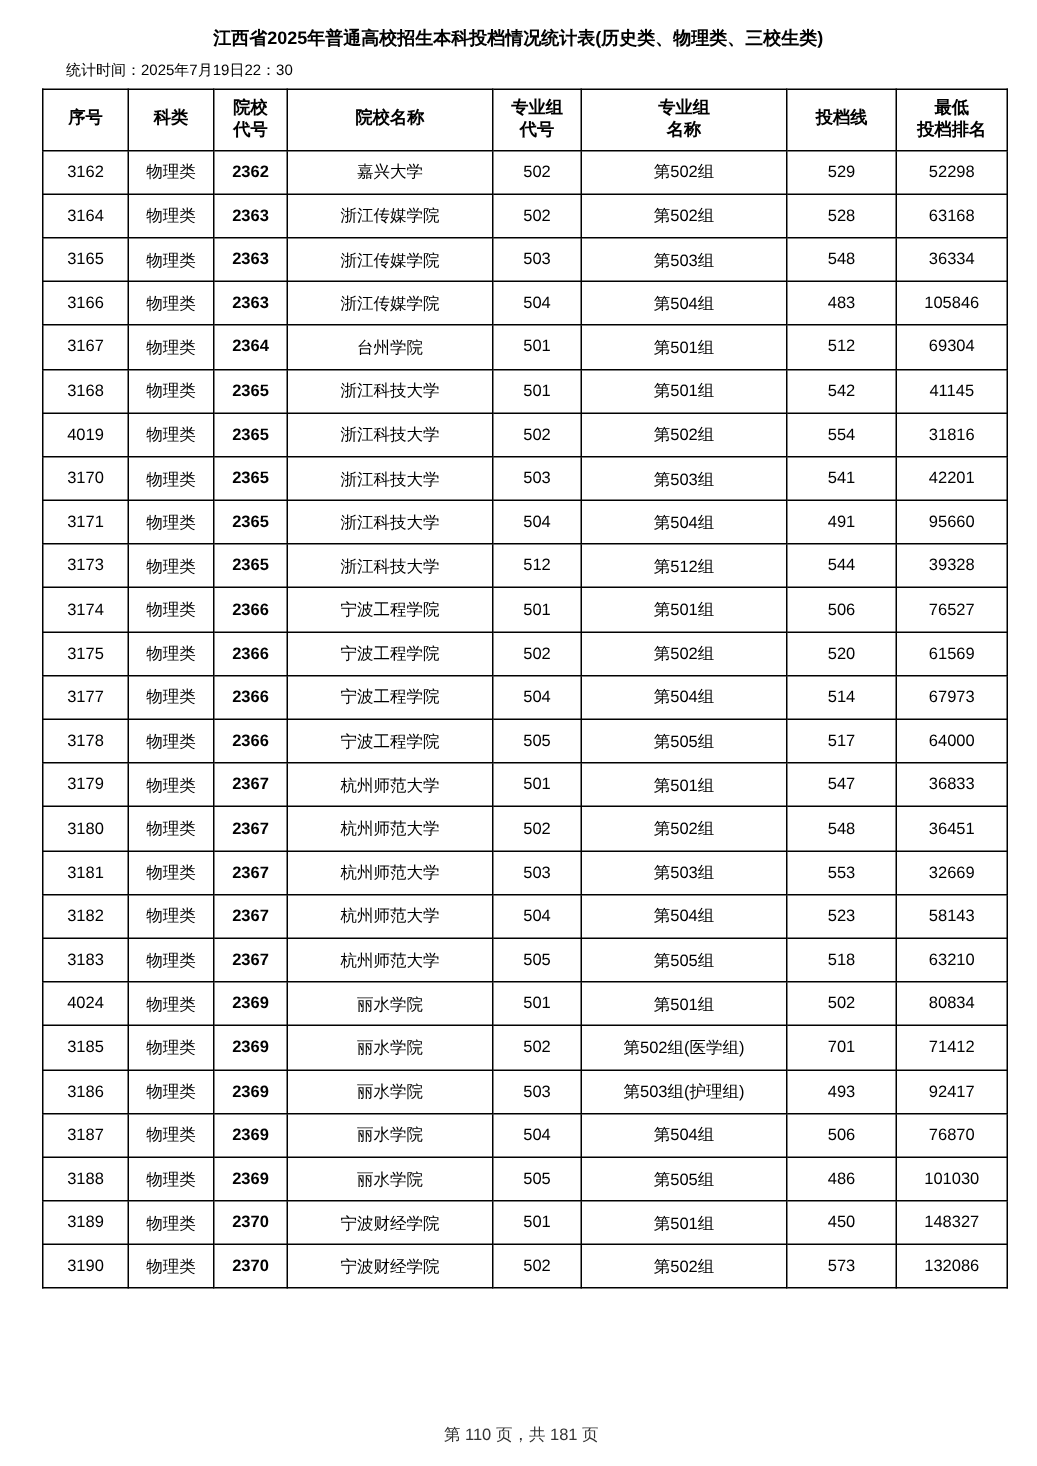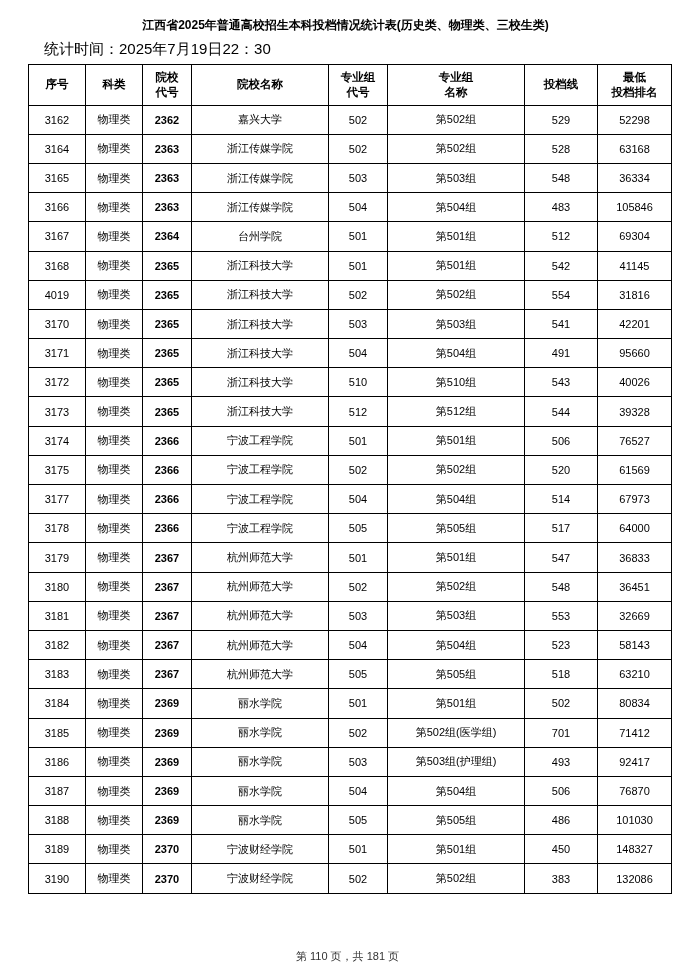--- a/index.html
+++ b/index.html
@@ -25,21 +25,21 @@
     text-align: center;
     font-size: 12px;
     font-weight: bold;
     letter-spacing: 0px;
     padding-top: 18px;
     padding-bottom: 6px;
     line-height: 1.3;
     white-space: nowrap;
   }
   .stat-time {
-    font-size: 15px;
+    font-size: 10px;
     color: #000;
     padding-left: 16px;
     padding-bottom: 5px;
     letter-spacing: 0px;
   }
   table.main {
     width: 635px;
     border-collapse: collapse;
     table-layout: fixed;
     margin: 0 auto;
@@ -206,30 +206,20 @@
           <td class="col-seq">3171</td>
           <td class="col-kelei">物理类</td>
           <td class="col-code">2365</td>
           <td class="col-name left-pad">浙江科技大学</td>
           <td class="col-majcode">504</td>
           <td class="col-majname left-pad">第504组</td>
           <td class="col-score">491</td>
           <td class="col-rank">95660</td>
         </tr>
         <tr>
-          <td class="col-seq">3172</td>
-          <td class="col-kelei">物理类</td>
-          <td class="col-code">2365</td>
-          <td class="col-name left-pad">浙江科技大学</td>
-          <td class="col-majcode">510</td>
-          <td class="col-majname left-pad">第510组</td>
-          <td class="col-score">543</td>
-          <td class="col-rank">40026</td>
-        </tr>
-        <tr>
           <td class="col-seq">3173</td>
           <td class="col-kelei">物理类</td>
           <td class="col-code">2365</td>
           <td class="col-name left-pad">浙江科技大学</td>
           <td class="col-majcode">512</td>
           <td class="col-majname left-pad">第512组</td>
           <td class="col-score">544</td>
           <td class="col-rank">39328</td>
         </tr>
         <tr>
@@ -316,21 +306,21 @@
           <td class="col-seq">3183</td>
           <td class="col-kelei">物理类</td>
           <td class="col-code">2367</td>
           <td class="col-name left-pad">杭州师范大学</td>
           <td class="col-majcode">505</td>
           <td class="col-majname left-pad">第505组</td>
           <td class="col-score">518</td>
           <td class="col-rank">63210</td>
         </tr>
         <tr>
-          <td class="col-seq">3184</td>
+          <td class="col-seq">4024</td>
           <td class="col-kelei">物理类</td>
           <td class="col-code">2369</td>
           <td class="col-name left-pad">丽水学院</td>
           <td class="col-majcode">501</td>
           <td class="col-majname left-pad">第501组</td>
           <td class="col-score">502</td>
           <td class="col-rank">80834</td>
         </tr>
         <tr>
           <td class="col-seq">3185</td>
@@ -382,21 +372,21 @@
           <td class="col-score">450</td>
           <td class="col-rank">148327</td>
         </tr>
         <tr>
           <td class="col-seq">3190</td>
           <td class="col-kelei">物理类</td>
           <td class="col-code">2370</td>
           <td class="col-name left-pad">宁波财经学院</td>
           <td class="col-majcode">502</td>
           <td class="col-majname left-pad">第502组</td>
-          <td class="col-score">383</td>
+          <td class="col-score">573</td>
           <td class="col-rank">132086</td>
         </tr>
       </tbody>
   </table>
 
   <div class="footer">第 110 页，共 181 页</div>
 
 </div>
 
 </body></html>

